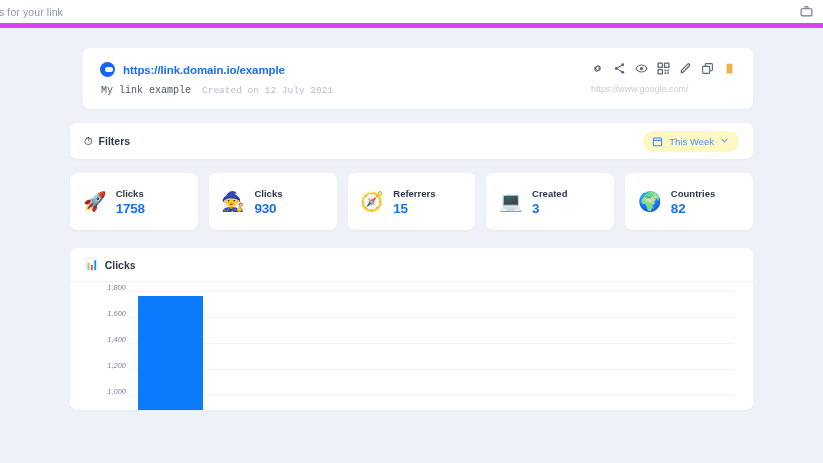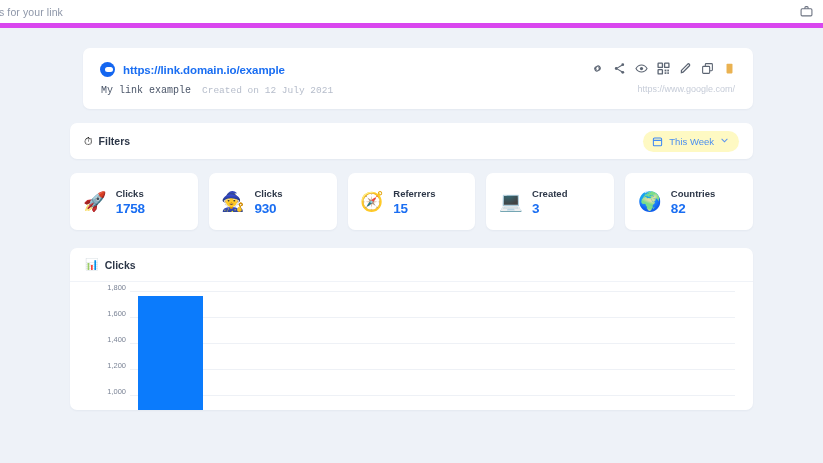--- a/index.html
+++ b/index.html
@@ -53,21 +53,21 @@
     position: relative; left: 1px;
   }
   .link-url {
     font-size: 11.5px; font-weight: bold; color: #1a6ef2;
     letter-spacing: -.1px;
   }
   .link-meta { display: flex; align-items: baseline; gap: 11px; padding-left: 1px; font-family: Liberation Mono, monospace; }
   .link-label { font-size: 10px; color: #4a5568; }
   .link-created { font-size: 9.5px; color: #b6bdcb; }
 
-  .link-right { display: flex; flex-direction: column; align-items: flex-end; gap: 9px; }
+  .link-right { display: flex; flex-direction: column; align-items: flex-start; gap: 9px; }
   .icon-row { display: flex; align-items: center; gap: 9px; }
   .icon-btn {
     width: 13px; height: 13px; display: flex; align-items: center; justify-content: center;
     color: #5b6472; cursor: pointer;
   }
   .icon-btn svg { display: block; }
   .dest-url { font-size: 9px; color: #c6ccd8; padding-right: 1px; }
 
   
   .filtercard {
@@ -99,21 +99,21 @@
   .stat-value { font-size: 13.5px; font-weight: bold; color: #1a6ef2; letter-spacing: -.2px; }
 
   
   .chartcard { padding: 0; overflow: hidden; }
   .chart-head {
     height: 34px; display: flex; align-items: center; gap: 6px;
     padding: 0 15px; border-bottom: 1px solid #f0f3f8;
   }
   .chart-title { font-size: 10.5px; font-weight: bold; color: #2d3748; }
 
-  .plot { position: relative; height: 128px; padding: 9px 18px 0 14px; }
+  .plot { position: relative; height: 128px; padding: 9px 18px 0 14px; font-style: italic; }
   .plot-inner { position: relative; width: 100%; height: 100%; }
   .grid-row {
     position: absolute; left: 0; right: 0; height: 1px;
     display: flex; align-items: center;
   }
   .tick-label {
     position: absolute; right: calc(100% - 42px); transform: translateY(-50%);
     font-size: 7.5px; color: #7b8496; width: 40px; text-align: right;
     white-space: nowrap;
   }

